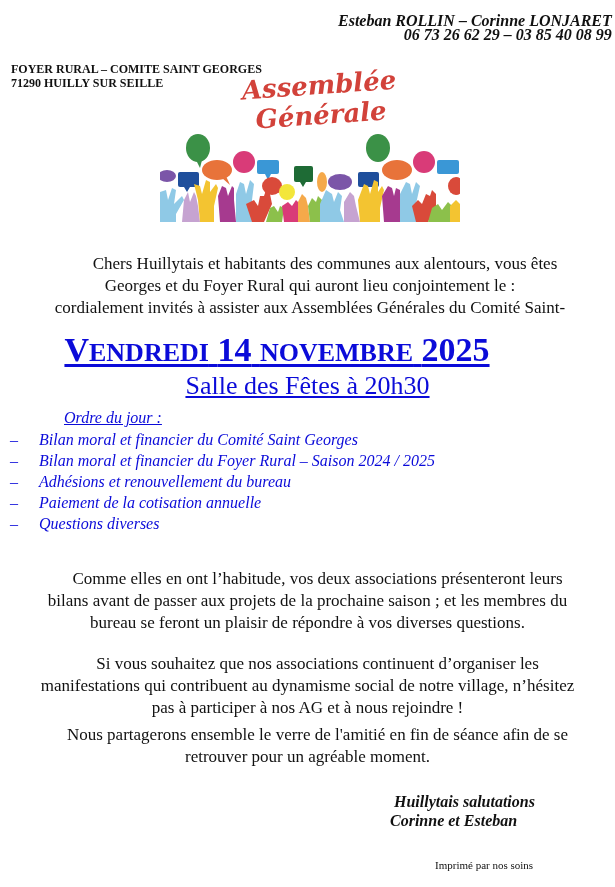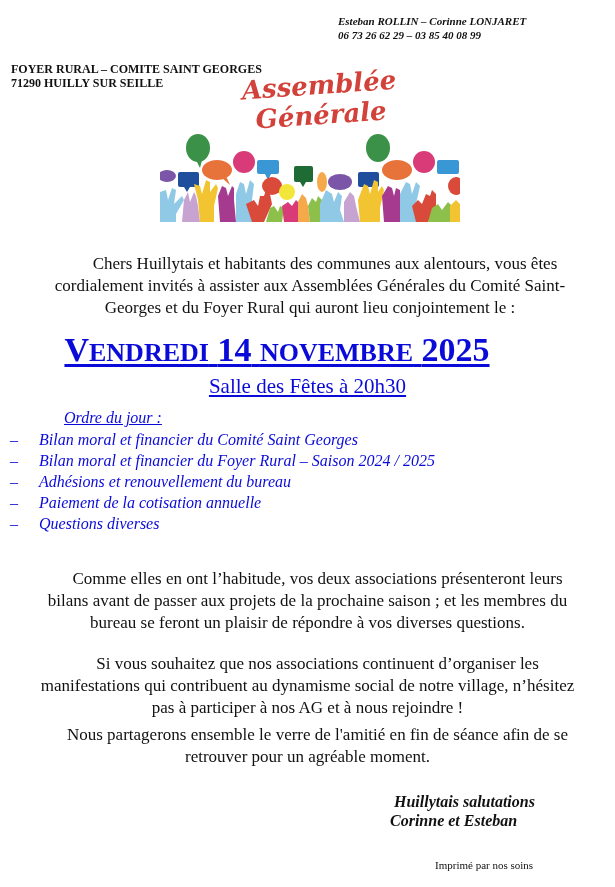--- a/index.html
+++ b/index.html
@@ -1,25 +1,25 @@
 <!DOCTYPE html>
 <html><head>
 <meta charset="utf-8">
 <style>
   html, body { margin: 0; padding: 0; background: #ffffff; }
   body { width: 615px; height: 887px; position: relative; overflow: hidden; font-family: "Liberation Serif", serif; color: #111; }
   .hdr-left { position: absolute; left: 11px; top: 14px; font-weight: bold; font-size: 12px; line-height: 14px; color: #111; margin-top: 48px; }
-  .hdr-right { position: absolute; left: 338px; top: 14px; font-weight: bold; font-style: italic; font-size: 11px; line-height: 14px; color: #111; }
+  .hdr-right { position: absolute; left: 338px; top: 14px; font-weight: bold; font-style: italic; font-size: 16px; line-height: 14px; color: #111; text-align: right; }
   .title-script { position: absolute; left: 185px; top: 70px; width: 270px; text-align: center; font-family: "DejaVu Serif", serif; font-style: italic; font-weight: bold; font-size: 26px; color: #d2423a; transform: rotate(-4deg); letter-spacing: 0px; }
   .banner { position: absolute; left: 160px; top: 130px; width: 300px; height: 92px; }
   .intro { position: absolute; left: 20px; top: 253px; width: 580px; text-align: center; font-size: 17px; line-height: 22px; color: #111; }
   .date { position: absolute; left: 0; top: 330px; width: 554px; text-align: center; color: #0b0bd9; font-weight: bold; font-size: 34px; line-height: 40px; }
   .date span.u { text-decoration: underline; text-underline-offset: 3px; }
   .date .sc { font-size: 26px; }
-  .venue { position: absolute; left: 0; top: 373px; width: 615px; text-align: center; color: #0b0bd9; font-size: 21px; line-height: 26px; }
+  .venue { position: absolute; left: 0; top: 373px; width: 615px; text-align: center; color: #0b0bd9; font-size: 26px; line-height: 26px; }
   .venue span { text-decoration: underline; text-underline-offset: 2px; }
   .agenda-title { position: absolute; left: 64px; top: 409px; color: #0b0bd9; font-style: italic; font-size: 16px; text-decoration: underline; }
   .agenda { position: absolute; left: 0; top: 429px; list-style: none; margin: 0; padding: 0; }
   .agenda li { height: 21px; line-height: 21px; font-size: 16px; font-style: italic; color: #0b0bd9; display: flex; }
   .agenda li .dash { width: 39px; padding-left: 10px; box-sizing: border-box; color: #0b0bd9; font-style: normal; }
   .para { position: absolute; left: 0; width: 615px; text-align: center; font-size: 17px; line-height: 22px; color: #111; }
   .p1 { top: 568px; }
   .p2 { top: 653px; }
   .p3 { top: 724px; }
   .sign { position: absolute; left: 390px; top: 792px; font-weight: bold; font-style: italic; font-size: 16px; line-height: 19px; color: #111; }
@@ -85,22 +85,22 @@
       <path d="M240 92 L240 64 L246 52 L250 54 L252 64 L256 52 L260 56 L256 74 L256 92 Z" fill="#8fc9e6"></path>
       <path d="M256 92 L252 76 L258 70 L262 74 L266 64 L270 66 L272 60 L276 64 L276 76 L268 92 Z" fill="#d94a3a"></path>
       <path d="M268 92 L272 78 L278 74 L282 80 L288 72 L292 76 L290 92 Z" fill="#8cc04b"></path>
       <path d="M290 92 L290 76 L296 70 L300 74 L300 92 Z" fill="#f3c431"></path>
     </g>
   </svg>
 </div>
 
 <div class="intro">
   <div style="padding-left:30px;">Chers Huillytais et habitants des communes aux alentours, vous êtes</div>
+  <div>Georges et du Foyer Rural qui auront lieu conjointement le :</div>
   <div>cordialement invités à assister aux Assemblées Générales du Comité Saint-</div>
-  <div>Georges et du Foyer Rural qui auront lieu conjointement le :</div>
 </div>
 
 <div class="date">
   <span class="u"><span>V</span><span class="sc">ENDREDI</span> <span>14</span> <span class="sc">NOVEMBRE</span> <span>2025</span></span>
 </div>
 
 <div class="venue">
   <span>Salle des Fêtes à 20h30</span>
 </div>
 

